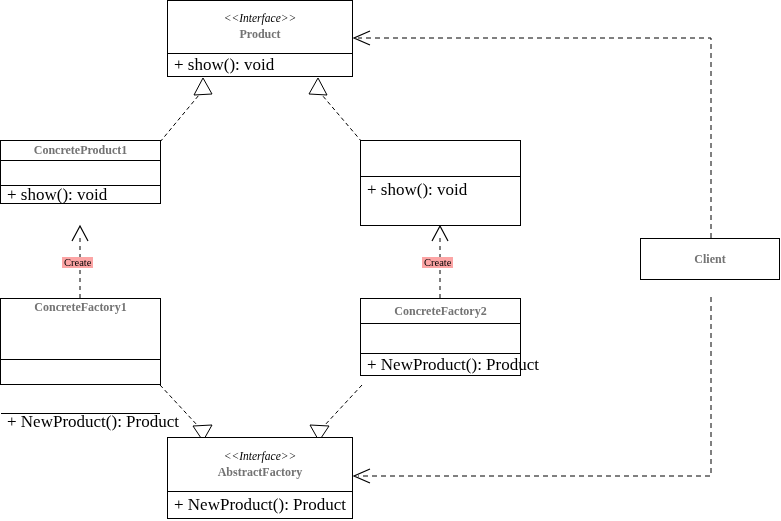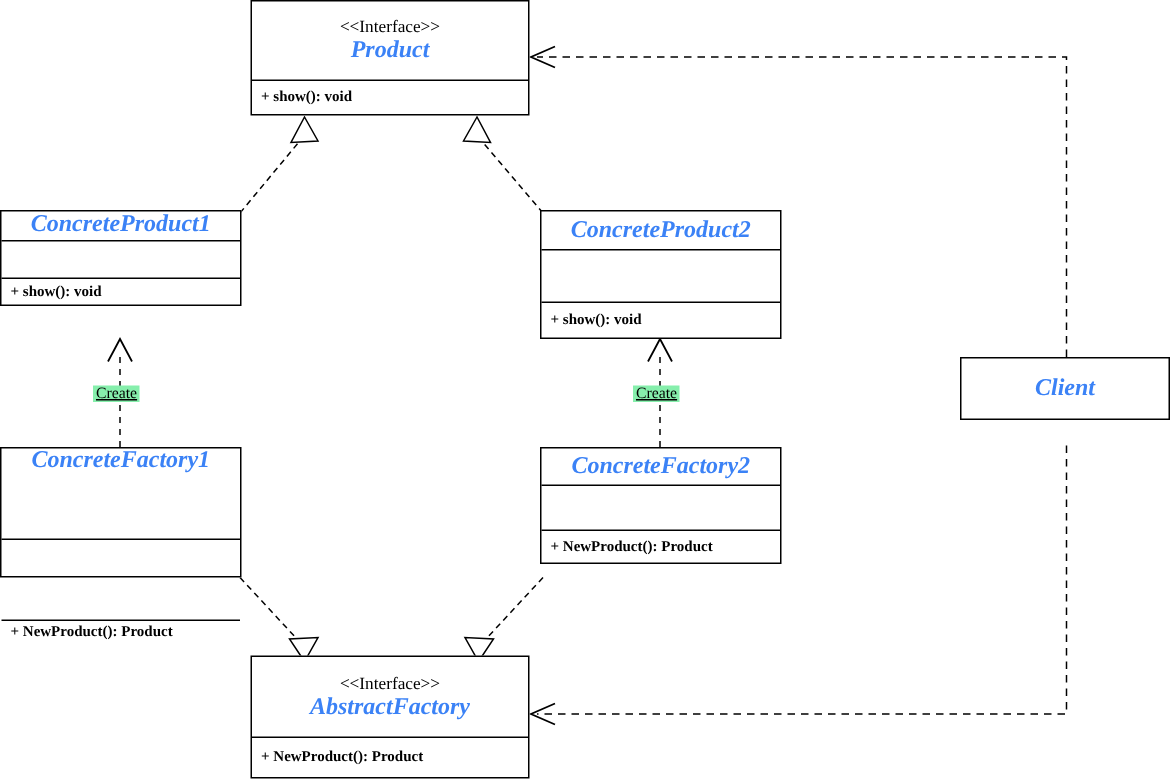--- a/index.html
+++ b/index.html
@@ -39,51 +39,49 @@
   }
   .compartment + .compartment {
     border-top: 1px solid #000000;
   }
   .title-compartment {
     align-items: center;
     justify-content: center;
     text-align: center;
   }
   .stereotype {
+    font-style: italic;
     font-size: 11.5px;
     color: #000000;
     line-height: 15px;
     text-align: center;
   }
   .class-name {
     font-weight: bold;
-    font-size: 16px;
-    color: #3b82f6;
+    font-size: 12px;
+    color: #737373;
     line-height: 16px;
-    font-style: italic;
   }
   .attrs-compartment {
     min-height: 10px;
   }
   .member {
-    font-size: 10px;
+    font-size: 17px;
     color: #000000;
     padding-left: 6px;
     line-height: 15px;
     white-space: nowrap;
-    font-weight: bold;
   }
   .edge-label {
     position: absolute;
     font-size: 10.5px;
     color: #000000;
-    background: #86efac;
+    background: #fca5a5;
     padding: 0 2px;
     white-space: nowrap;
-    text-decoration: underline;
   }
 </style>
 </head>
 <body>
 
 <div id="canvas">
 
   <svg id="edges" width="781" height="521" viewBox="0 0 781 521">
 
     <g>
@@ -141,23 +139,20 @@
     <div class="compartment title-compartment" style="height:26px;">
       <div class="class-name">ConcreteProduct1</div>
     </div>
     <div class="compartment attrs-compartment" style="height:35px;"></div>
     <div class="compartment" style="height:25px;">
       <div class="member">+ show(): void</div>
     </div>
   </div>
 
   <div class="uml-box" style="left:360px; top:140px; width:161px; height:86px;">
-    <div class="compartment title-compartment" style="height:26px;">
-      <div class="class-name">ConcreteProduct2</div>
-    </div>
     <div class="compartment attrs-compartment" style="height:35px;"></div>
     <div class="compartment" style="height:25px;">
       <div class="member">+ show(): void</div>
     </div>
   </div>
 
   <div class="uml-box" style="left:0px; top:298px; width:161px; height:87px;gap:44px;">
     <div class="compartment title-compartment" style="height:27px;">
       <div class="class-name">ConcreteFactory1</div>
     </div>

